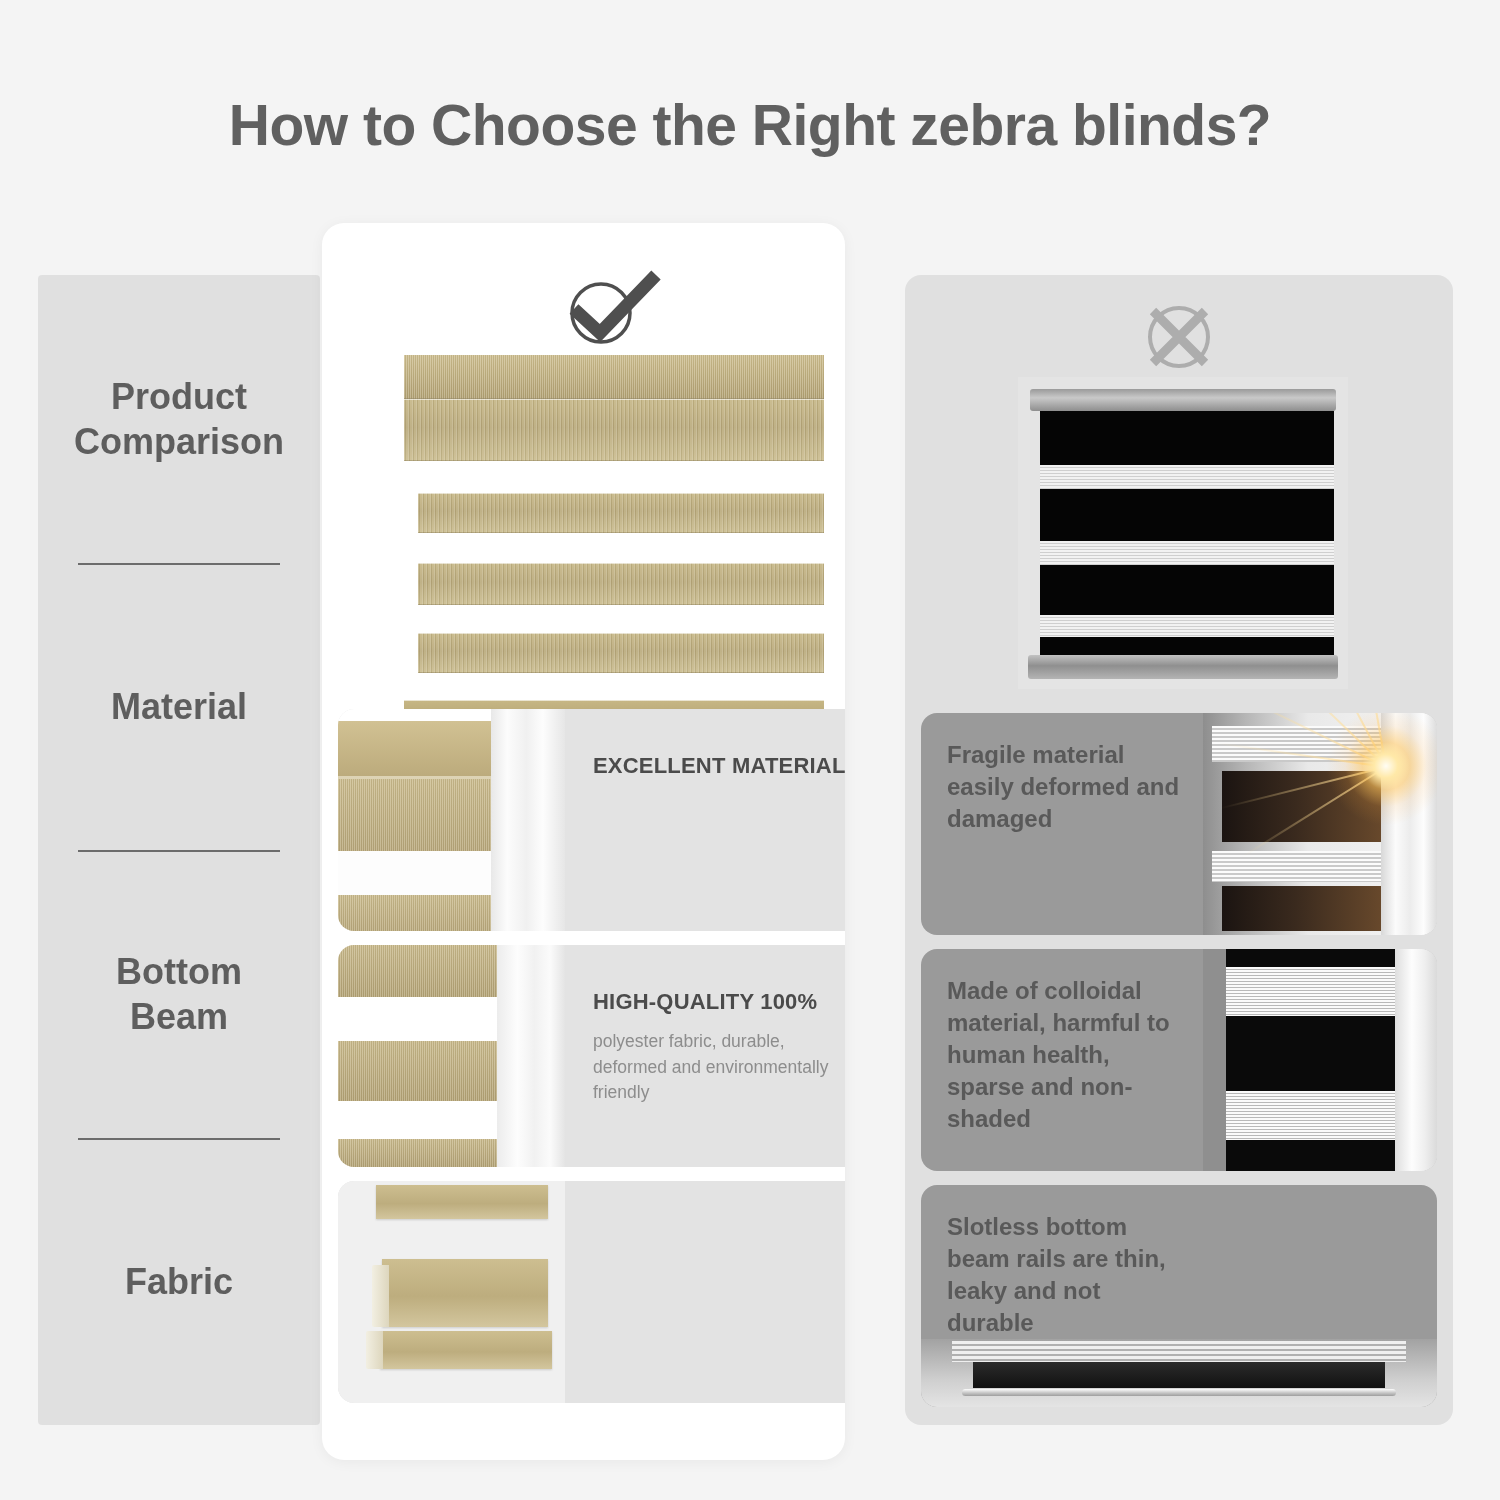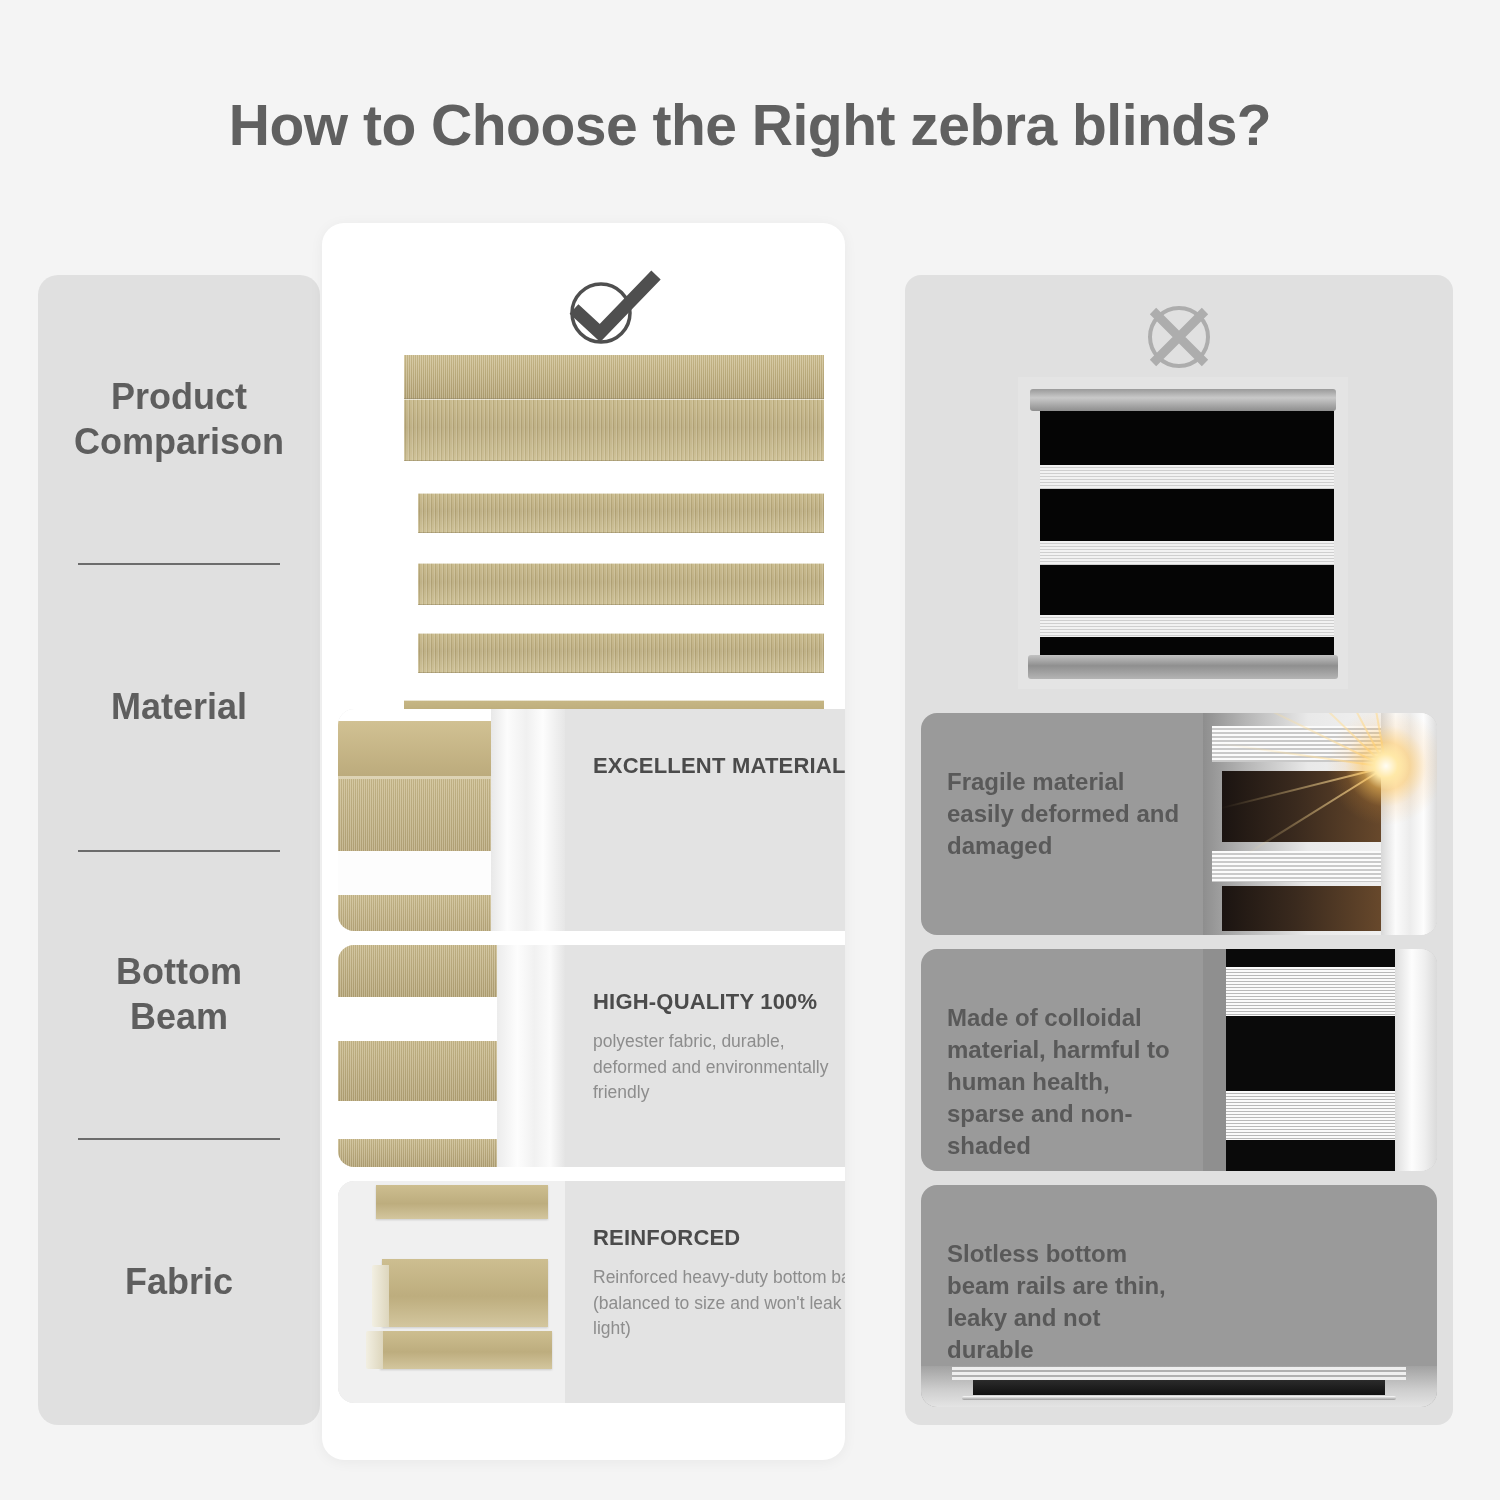--- a/index.html
+++ b/index.html
@@ -21,21 +21,21 @@
     color: #606060;
     letter-spacing: -0.5px;
   }
 
   
   .sidebar {
     position: absolute;
     left: 38px; top: 275px;
     width: 282px; height: 1150px;
     background: #e0e0e0;
-    border-radius: 20px;
+    border-radius: 4px;
     display: flex; flex-direction: column;
   }
   .side-row {
     flex: 1;
     display: flex; align-items: center; justify-content: center;
     position: relative;
   }
   .side-row + .side-row::before {
     content: "";
     position: absolute; top: 0; left: 40px; right: 40px;
@@ -213,21 +213,21 @@
   
   .neg {
     position: absolute; left: 16px;
     width: 516px; height: 222px;
     background: #9a9a9a;
     border-radius: 16px;
     overflow: hidden;
     display: flex;
   }
   .neg-text {
-    width: 282px; padding: 18px 10px 0 26px; margin-top: 35px;
+    width: 282px; padding: 26px 10px 0 26px;
   }
   .neg-head {
     font-size: 24px; font-weight: bold; color: #595959;
     line-height: 1.33;
   }
   .neg-photo { flex: 1; position: relative; overflow: hidden; }
 
   
   .leak { background: linear-gradient(90deg,#8e8e8e 0%, #b5b5b5 18%, #e9e9e9 45%, #f6f6f6 100%); }
   .leak .dark {
@@ -347,24 +347,20 @@
     </div>
   </div>
 
   <div class="feat" style="top:958px;">
     <div class="feat-photo photo-beam">
       <div class="slab" style="top:4px;  left:38px; width:172px; height:34px;"></div>
       <div class="slab" style="top:78px; left:44px; width:166px; height:68px;"></div>
       <div class="endcap" style="top:84px; left:34px; height:62px;"></div>
       <div class="slab" style="top:150px;left:42px; width:172px; height:38px;"></div>
       <div class="endcap" style="top:150px; left:28px; height:38px;"></div>
-    </div>
-    <div class="feat-text">
-      <div class="feat-head">REINFORCED</div>
-      <div class="feat-body">Reinforced heavy-duty bottom bar (balanced to size and won't leak light)</div>
     </div>
   </div>
 
 </div>
 
 <div class="rightpanel">
 
   <div class="cross-wrap">
     <svg class="icon-cross" viewBox="0 0 76 76">
       <circle cx="38" cy="38" r="29" fill="none" stroke="#adadad" stroke-width="4"></circle>

